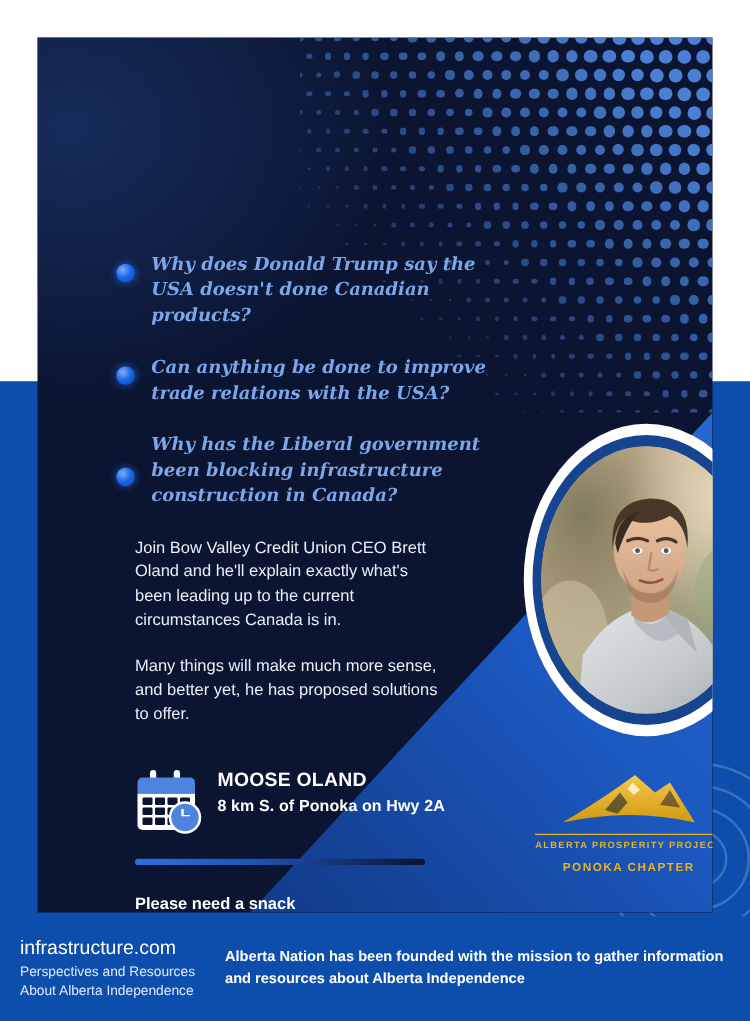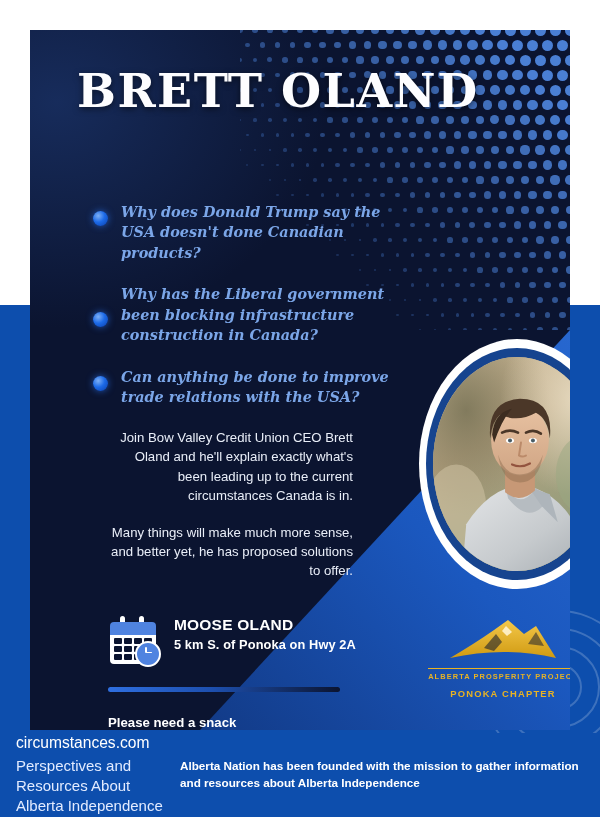--- a/index.html
+++ b/index.html
@@ -66,21 +66,21 @@
   .bullet.b2 .dot{margin-top:28px;}
   .bullet.b3 .dot{margin-top:9px;}
   .btext{
     font-family:"DejaVu Serif",serif;font-style:italic;font-weight:bold;
     font-size:14.4px;line-height:1.42;color:#7ba6e8;
   }
 
   
   #body-copy{position:absolute;left:78px;top:398px;width:245px;}
   #body-copy p{
-    margin:0 0 17px 0;font-size:13.2px;line-height:1.47;color:#e9eef8;font-weight:400;text-align:right;
+    margin:0 0 17px 0;font-size:13.2px;line-height:1.47;color:#e9eef8;font-weight:400;
   }
 
   
   #event{position:absolute;left:78px;top:586px;display:flex;align-items:flex-start;}
   #cal-icon{position:relative;width:52px;height:50px;flex:0 0 auto;margin-right:14px;}
   #cal-icon .top{position:absolute;left:2px;top:6px;width:46px;height:13px;border-radius:4px 4px 0 0;background:#4f83e0;}
   #cal-icon .ring{position:absolute;width:5px;height:11px;border-radius:3px;background:#ffffff;top:0;}
   #cal-icon .ring.r1{left:12px;}
   #cal-icon .ring.r2{left:31px;}
   #cal-icon .body{position:absolute;left:2px;top:19px;width:46px;height:29px;border-radius:0 0 4px 4px;background:#ffffff;}
@@ -132,21 +132,21 @@
   #an-logo{margin-left:42px;width:92px;height:56px;background:#ffffff;border:1px solid #d8d8d8;
     position:relative;overflow:hidden;flex:0 0 auto;}
   #an-logo .alb{position:absolute;left:0;right:0;top:3px;text-align:center;
     font-family:"DejaVu Serif",serif;font-style:italic;font-weight:bold;font-size:15px;
     color:#e3b728;-webkit-text-stroke:.6px #1b4a9c;letter-spacing:.3px;}
   #an-logo .nat{position:absolute;left:0;right:0;top:21px;text-align:center;
     font-weight:bold;font-size:19px;color:#14479b;letter-spacing:.4px;}
   #an-logo .mt{position:absolute;left:0;right:0;bottom:1px;height:16px;}
   #site{margin-left:16px;width:150px;flex:0 0 auto;}
   #site .url{font-size:15.6px;color:#ffffff;line-height:1.15;margin-bottom:4px;white-space:nowrap;}
-  #site .tag{font-size:15px;color:#e2ebff;line-height:1.32;}
+  #site .tag{font-size:11px;color:#e2ebff;line-height:1.32;}
   #mission{margin-left:14px;font-size:11.7px;color:#ffffff;line-height:1.42;font-weight:bold;}
 </style>
 </head>
 <body>
 
 <div id="page-bg"></div>
 <div id="page-bg-blue"></div>
 <div id="bg-arcs">
   <span class="a1"></span>
   <span class="a2"></span>
@@ -567,35 +567,34 @@
       <i style="left:238.13585858585859px;top:298.1358585858586px;width:3.7282828282828286px;height:3.7282828282828286px;opacity:0.38"></i>
       <i style="left:252.95580808080808px;top:297.9558080808081px;width:4.088383838383838px;height:4.088383838383838px;opacity:0.41"></i>
       <i style="left:267.77575757575755px;top:297.77575757575755px;width:4.448484848484849px;height:4.448484848484849px;opacity:0.44"></i>
       <i style="left:282.5957070707071px;top:297.5957070707071px;width:4.808585858585858px;height:4.808585858585858px;opacity:0.48"></i>
       <i style="left:297.41565656565655px;top:297.41565656565655px;width:5.168686868686868px;height:5.168686868686868px;opacity:0.51"></i>
       <i style="left:312.2356060606061px;top:297.2356060606061px;width:5.528787878787879px;height:5.528787878787879px;opacity:0.54"></i>
       <i style="left:327.05555555555554px;top:297.05555555555554px;width:5.888888888888888px;height:5.888888888888888px;opacity:0.57"></i>
     </div>
 
   <div id="head">
-    <h1 class="title">BRETT OLAND</h1>
   </div>
 
   <div id="bullets">
     <div class="bullet b1">
       <span class="dot"></span>
       <span class="btext">Why does Donald Trump say the USA doesn't done Canadian products?</span>
     </div>
+    <div class="bullet b3">
+      <span class="dot"></span>
+      <span class="btext">Can anything be done to improve trade relations with the USA?</span>
+    </div>
     <div class="bullet b2">
       <span class="dot"></span>
       <span class="btext">Why has the Liberal government been blocking  infrastructure construction in Canada?</span>
-    </div>
-    <div class="bullet b3">
-      <span class="dot"></span>
-      <span class="btext">Can anything be done to improve trade relations with the USA?</span>
     </div>
   </div>
 
   <div id="body-copy">
     <p>Join Bow Valley Credit Union CEO Brett Oland and he'll explain exactly what's been leading up to the current circumstances Canada is in.</p>
     <p>Many things will make much more sense, and better yet, he has proposed solutions to offer.</p>
   </div>
 
   <div id="event">
     <div id="cal-icon">
@@ -617,21 +616,21 @@
           <b></b>
           <b></b>
       </span>
       <span class="clock">
         <i class="h"></i>
           <i class="m"></i>
       </span>
     </div>
     <div>
       <div class="ev-line2">MOOSE OLAND</div>
-      <div class="ev-line3">5 km S. of Ponoka on Hwy 2A</div>
+      <div class="ev-line3">8 km S. of Ponoka on Hwy 2A</div>
     </div>
   </div>
 
   <div id="rule"></div>
   <div id="snack">Please need a snack</div>
 
   <div id="portrait">
     <div class="ringwhite"></div>
     <div class="ringblue"></div>
     <div class="photo">
@@ -708,17 +707,17 @@
       <path d="M84 26 L92 14 L100 28 Z" fill="#0b1430" opacity=".5"></path>
       <path d="M62 8 L68 14 L63 18 L58 13 Z" fill="#fff3cf" opacity=".9"></path>
     </svg>
     <div class="subl">ALBERTA PROSPERITY PROJECT</div>
     <div class="chap">PONOKA CHAPTER</div>
   </div>
 </div>
 
 <div id="footer">
   <div id="site">
-    <div class="url">circumstances.com</div>
+    <div class="url">infrastructure.com</div>
     <div class="tag">Perspectives and Resources About Alberta Independence</div>
   </div>
   <div id="mission">Alberta Nation has been founded with the mission to gather information and resources about Alberta Independence</div>
 </div>
 
 </body></html>

